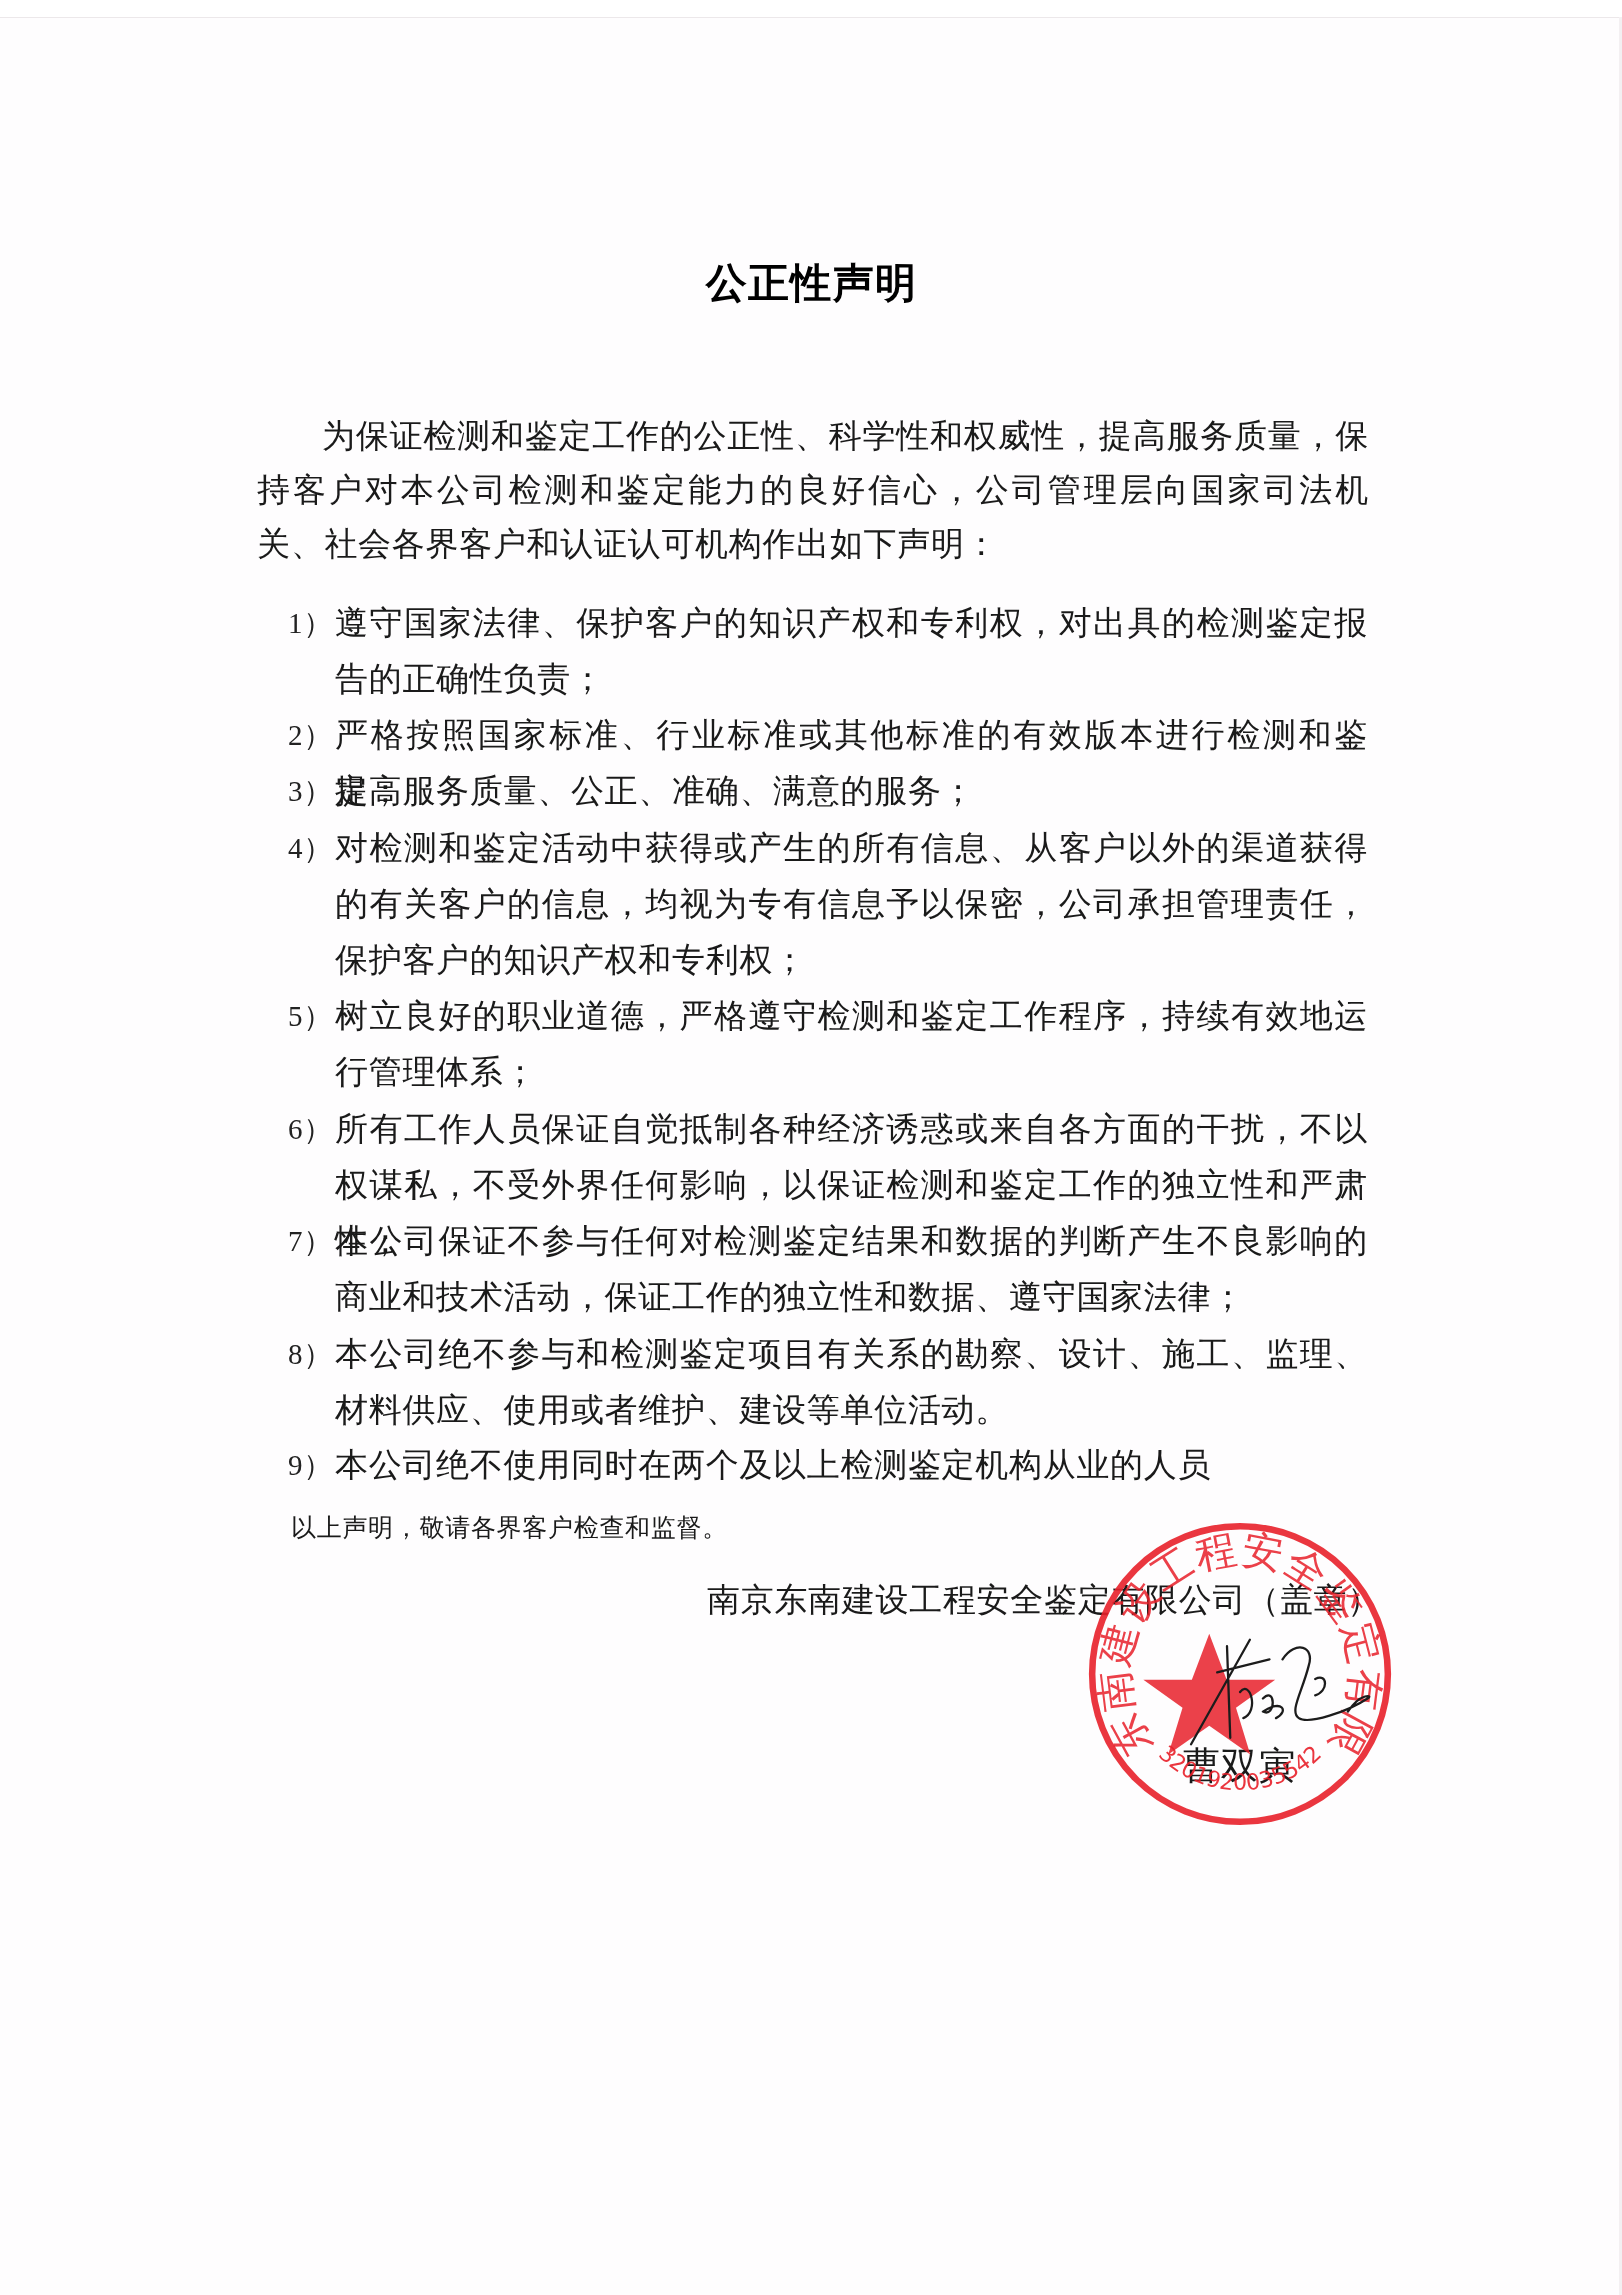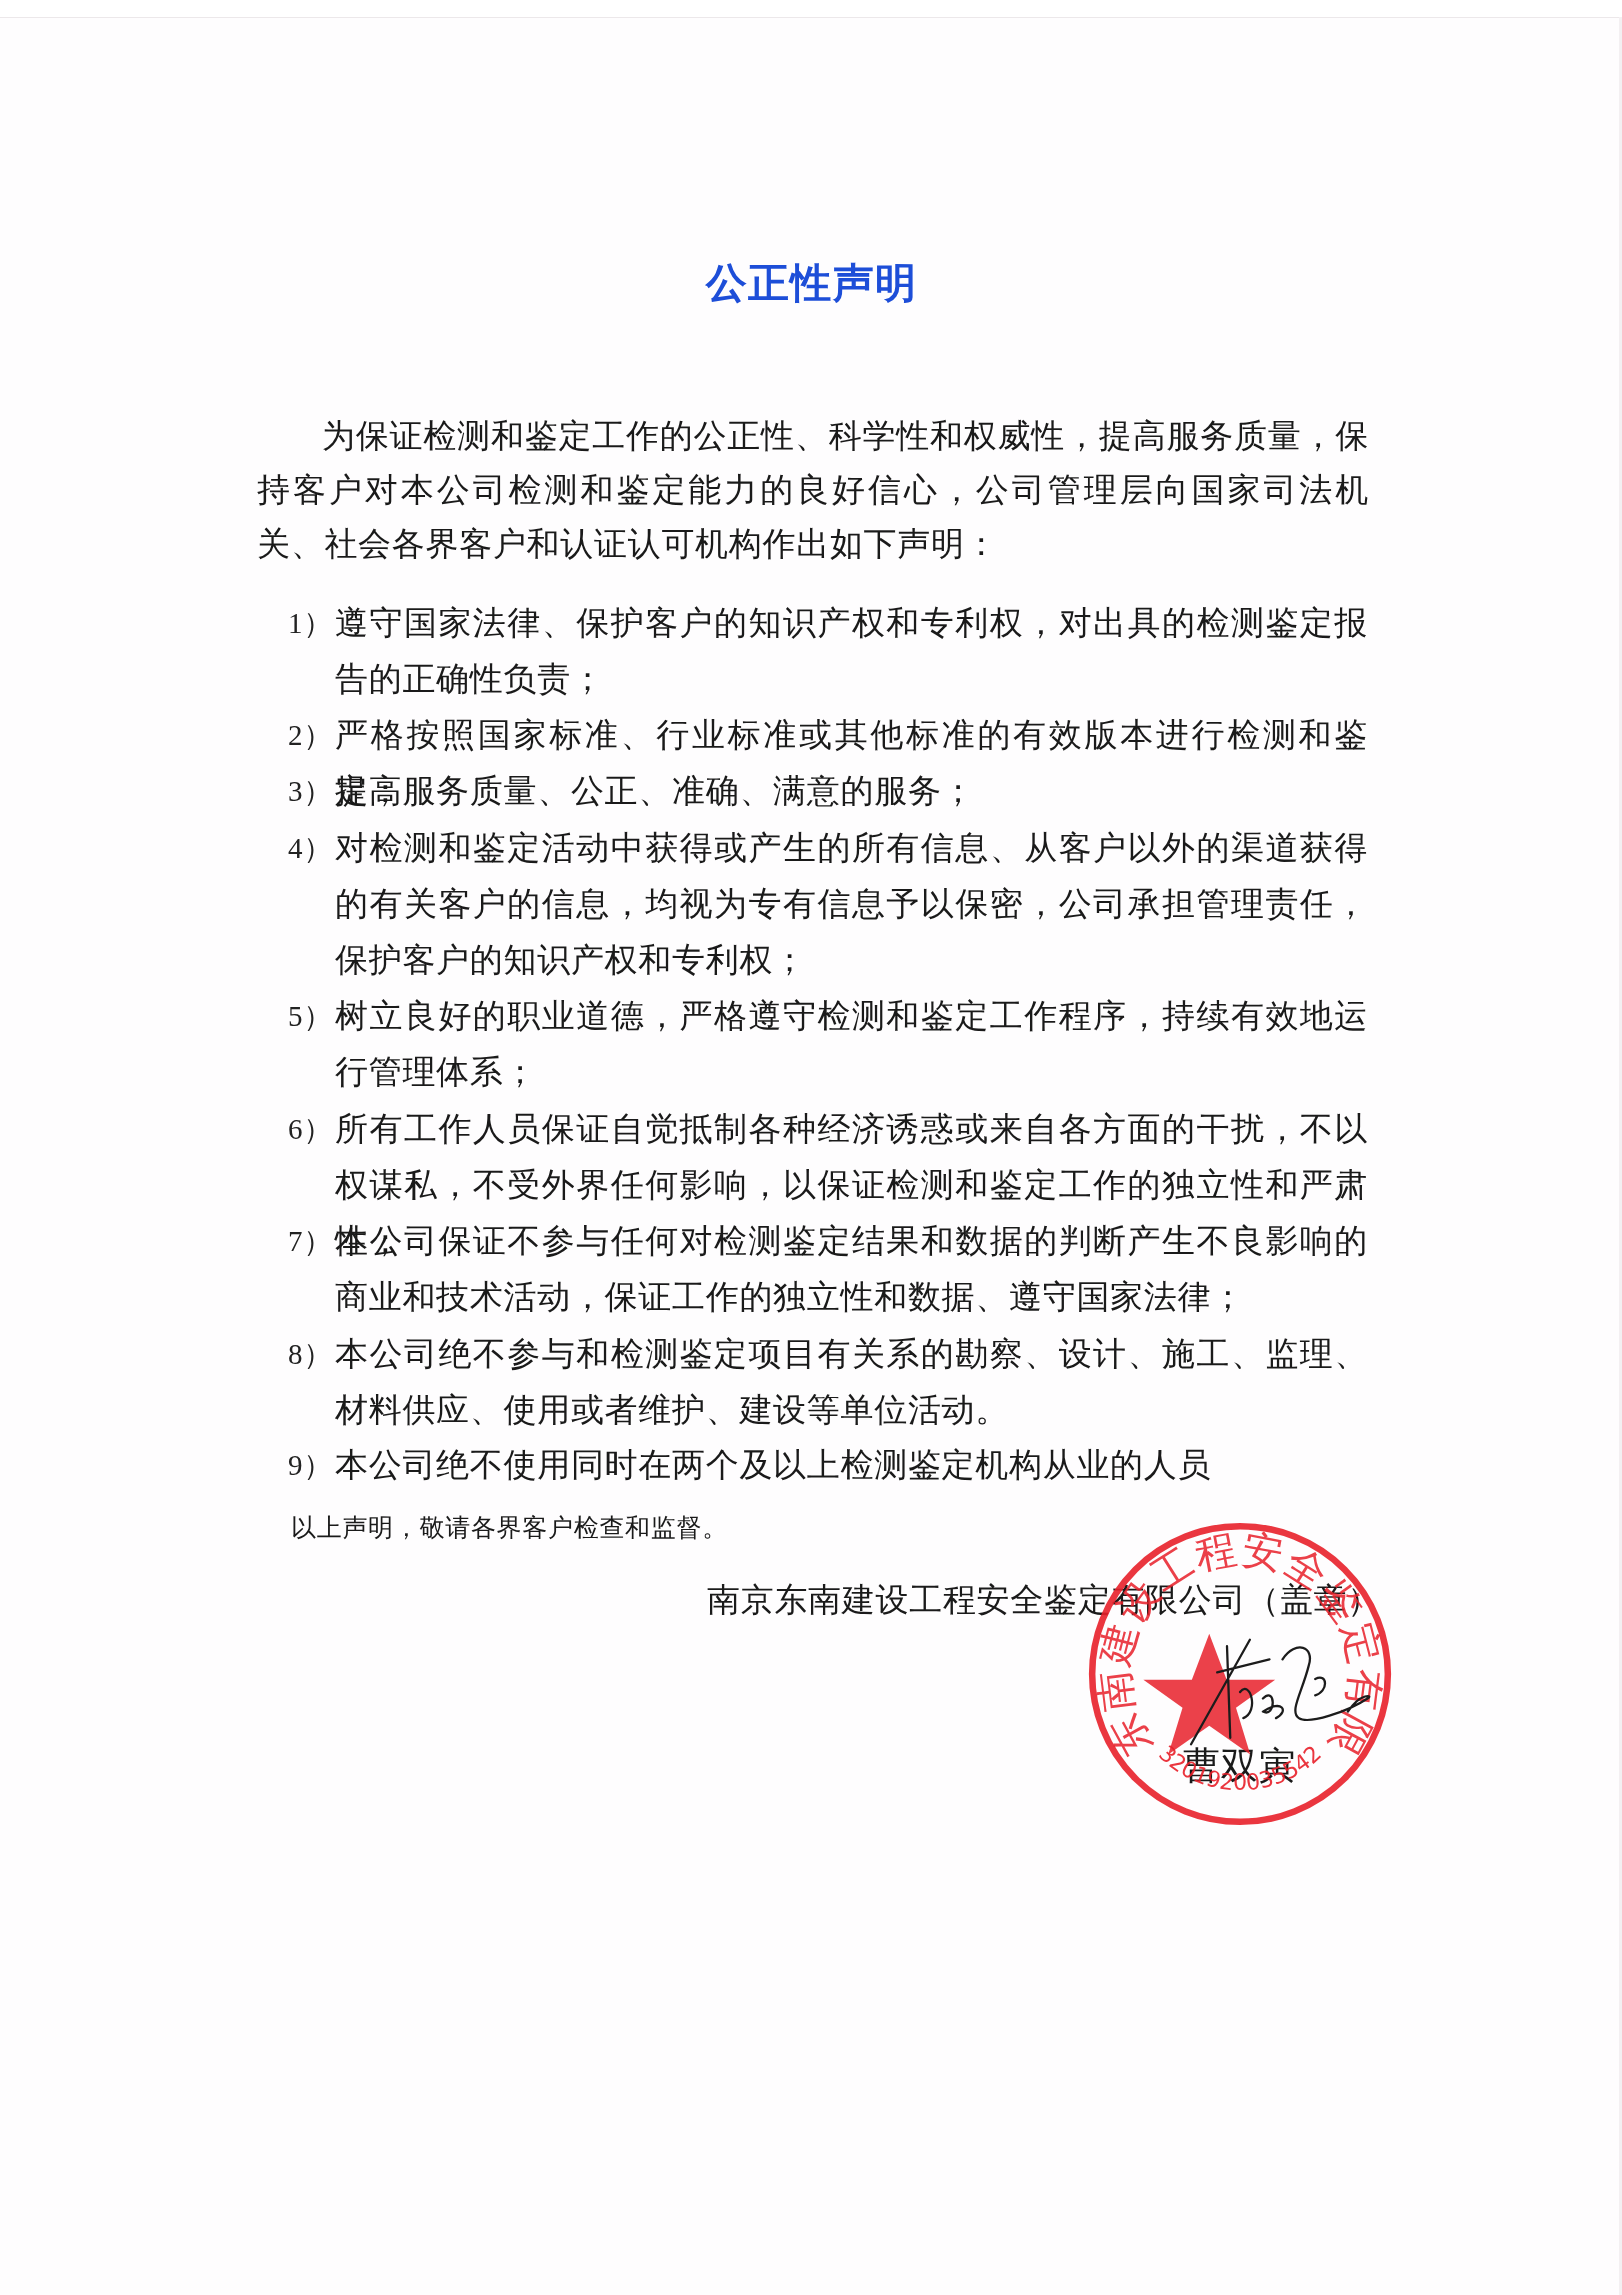--- a/index.html
+++ b/index.html
@@ -36,21 +36,21 @@
     }
     .title {
       position: absolute;
       left: 0; top: 257px;
       width: 1623px;
       text-align: center;
       font-size: 41px;
       font-weight: bold;
       letter-spacing: 1.3px;
       line-height: 52px;
-      color: #1d4ed8;
+      color: #000000;
     }
     .para {
       position: absolute;
       left: 257px;
       width: 1112px;
       font-size: 33px;
       line-height: 54px;
       letter-spacing: 0.7px;
     }
     .intro {

